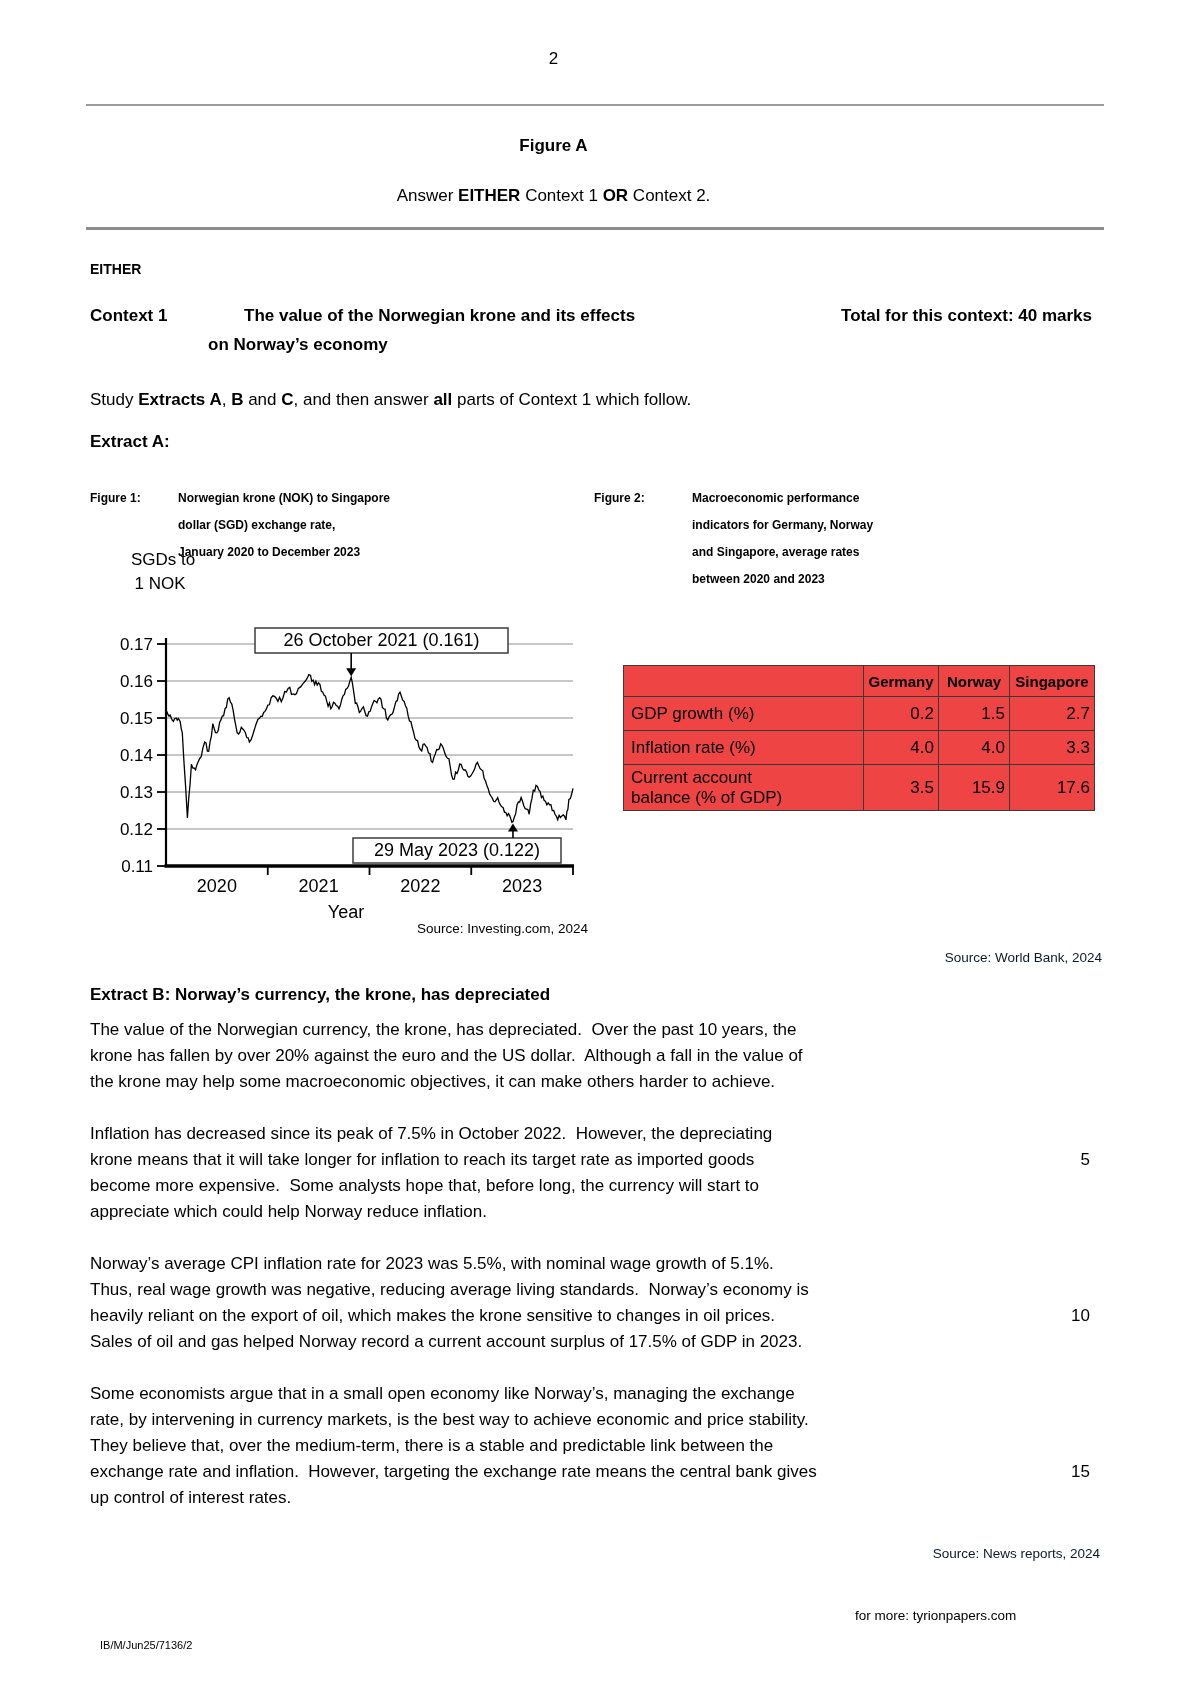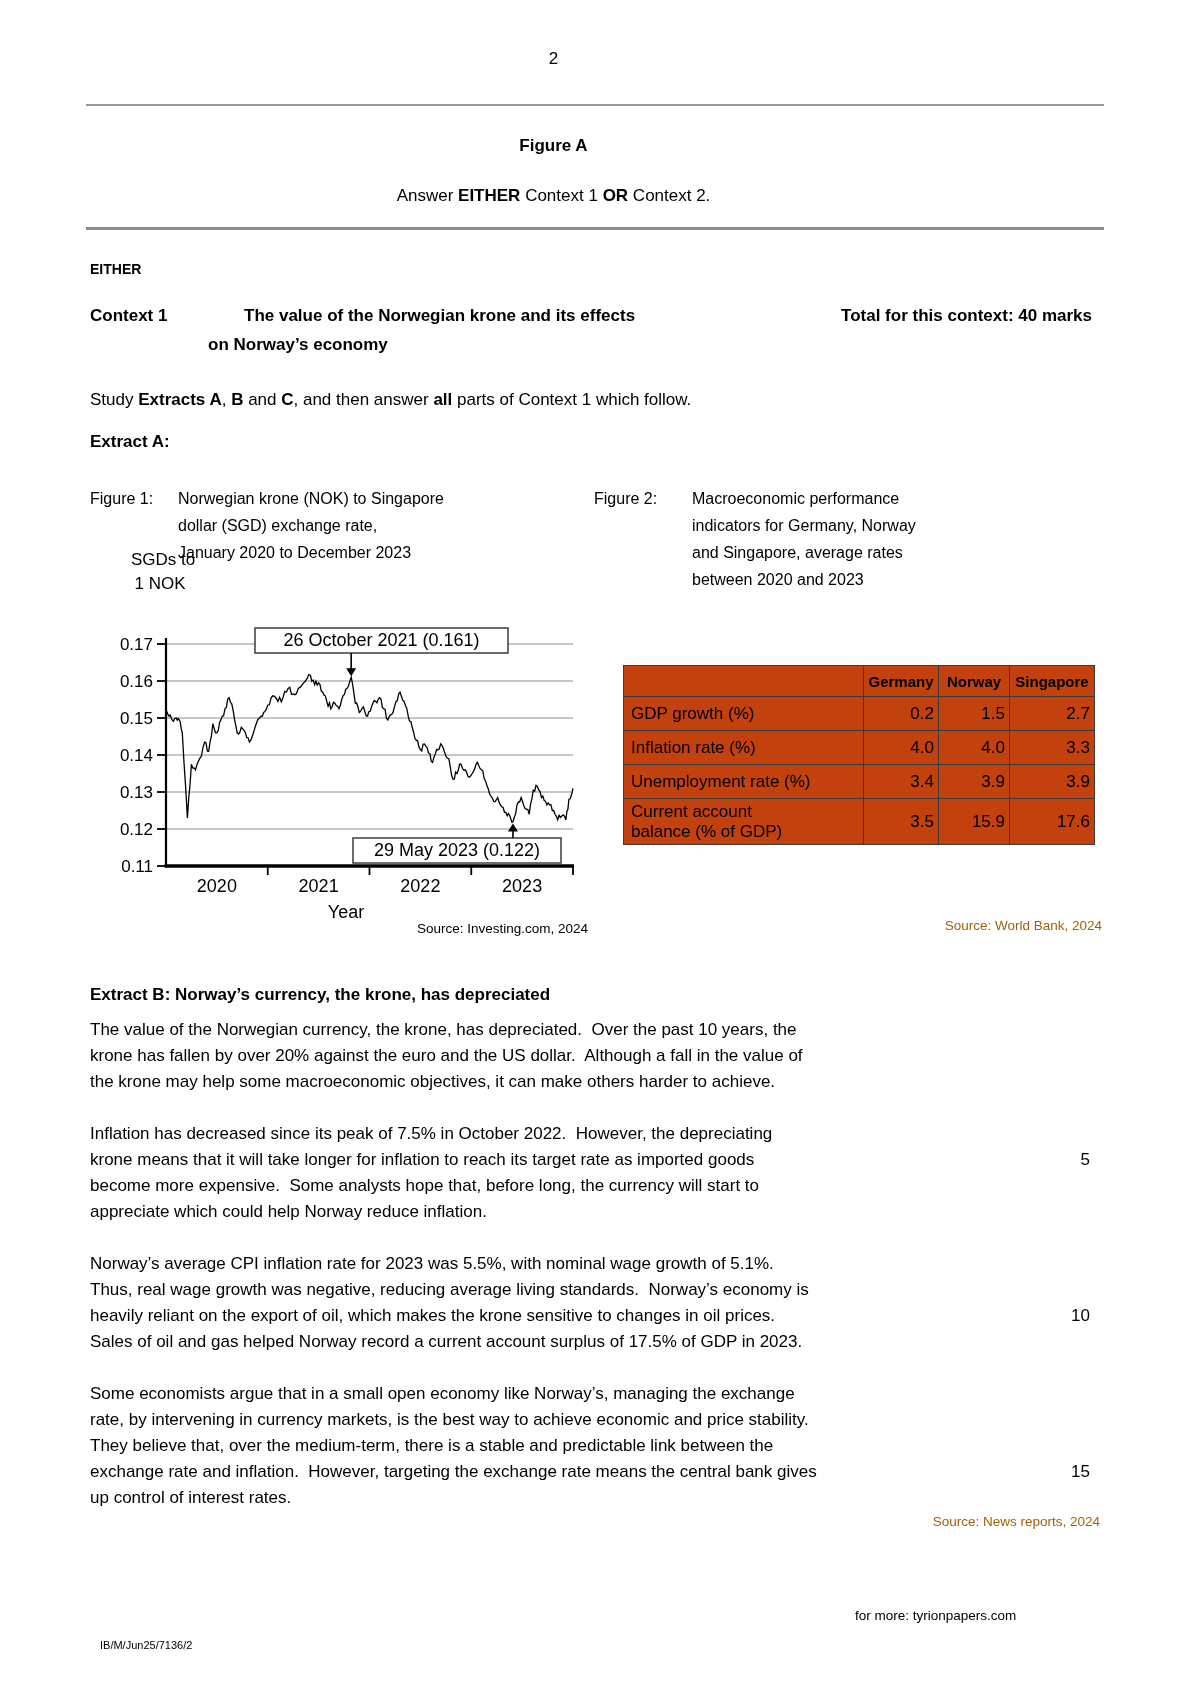--- a/index.html
+++ b/index.html
@@ -20,31 +20,31 @@
   .ctx-label{left:90px;top:303px;}
   .ctx-title1{left:196px;top:303px;margin-left:48px;}
   .ctx-title2{left:208px;top:332px;}
   .ctx-total{top:303px;right:99px;}
   .study{left:90px;top:387px;white-space:pre;}
   .extract-a{left:90px;top:429px;}
   .cap-label1{left:90px;top:485px;}
   .cap-lines1{left:178px;top:485px;}
   .cap-label2{left:594px;top:485px;}
   .cap-lines2{left:692px;top:485px;}
-  .cap-line{font-weight:normal;font-size:16px;line-height:27px;white-space:pre;}
+  .cap-line{font-weight:bold;font-size:12px;line-height:27px;white-space:pre;}
   #fig1-svg{position:absolute;left:88px;top:540px;}
   #fig1-svg text{font-family:"Liberation Sans","DejaVu Sans",sans-serif;fill:#000;}
   .macro-table{position:absolute;left:623px;top:665px;border-collapse:collapse;table-layout:fixed;}
-  .macro-table th,.macro-table td{border:1.5px solid #3a3a3a;padding:0 4px;background:#c2410c;}
+  .macro-table th,.macro-table td{border:1.5px solid #3a3a3a;padding:0 4px;background:#ef4444;}
   .macro-table th{font-size:15px;font-weight:bold;text-align:center;height:30px;}
   .macro-table td{font-size:17px;height:33px;}
   .macro-table td.lbl{text-align:left;padding-left:7px;}
   .macro-table td.val{text-align:right;}
   .macro-table .tall{height:45px;}
-  .src{font-size:13.5px;color:#a16207;}
+  .src{font-size:13.5px;color:#0f172a;margin-top:32px;}
   .src-worldbank{top:918px;right:89px;}
   .extract-b{left:90px;top:982px;}
   #paras{position:absolute;left:90px;top:1017px;width:1000px;}
   .para{position:relative;margin-bottom:26px;}
   .pline{white-space:pre;font-size:17px;height:26px;line-height:26px;}
   .lnum{position:absolute;right:0;width:34px;text-align:right;font-size:17px;line-height:26px;}
   .src-news{top:1514px;right:91px;}
   .promo{left:855px;top:1608px;font-size:13.5px;}
   .footer-code{left:100px;top:1639px;font-size:11px;}
 </style>
@@ -147,26 +147,20 @@
       <td class="val">1.5</td>
       <td class="val">2.7</td>
     </tr>
     <tr>
       <td class="lbl">Inflation rate (%)</td>
       <td class="val">4.0</td>
       <td class="val">4.0</td>
       <td class="val">3.3</td>
     </tr>
     <tr>
-      <td class="lbl">Unemployment rate (%)</td>
-      <td class="val">3.4</td>
-      <td class="val">3.9</td>
-      <td class="val">3.9</td>
-    </tr>
-    <tr>
       <td class="lbl tall">
         <div>Current account</div>
         <div>balance (% of GDP)</div>
       </td>
       <td class="val tall">3.5</td>
       <td class="val tall">15.9</td>
       <td class="val tall">17.6</td>
     </tr>
   </tbody>
     </table>

